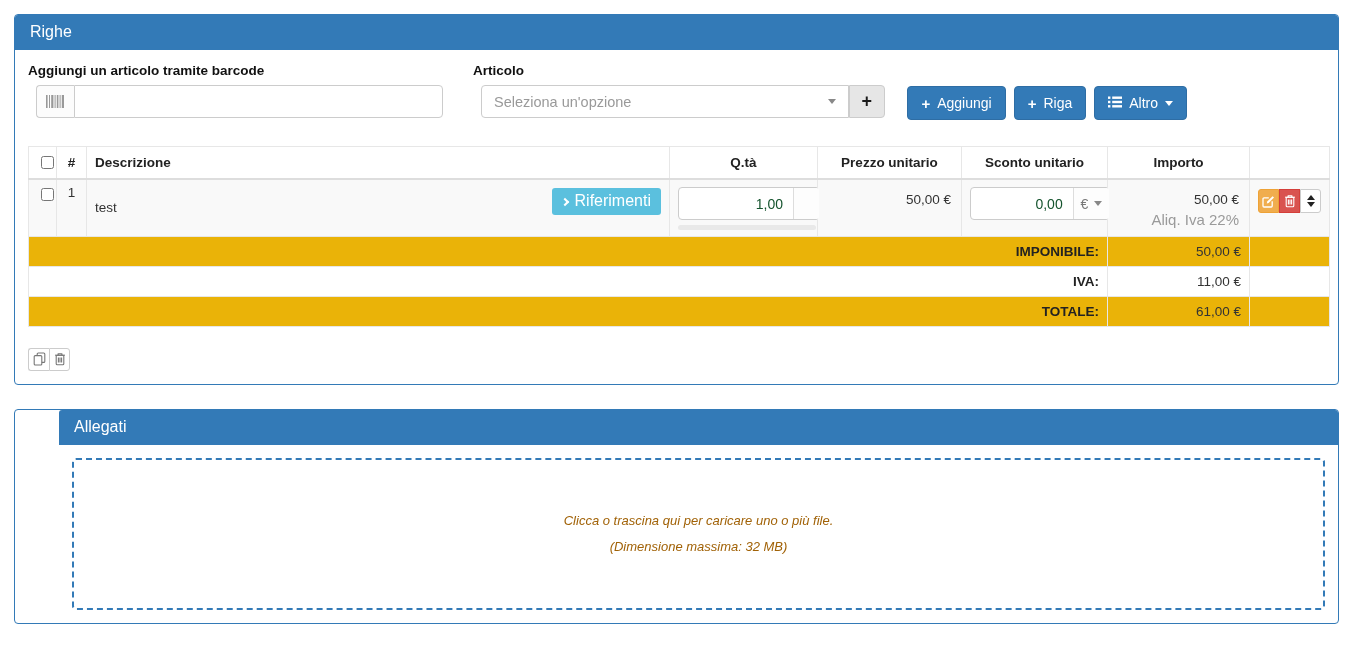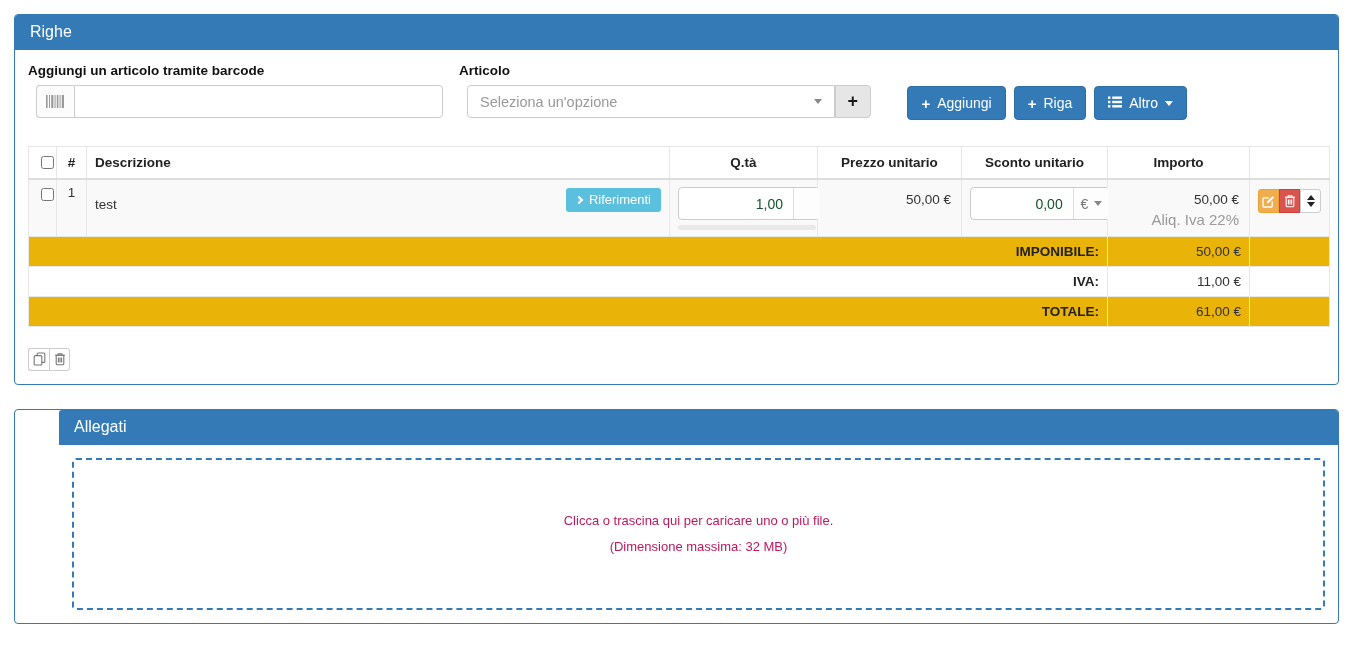--- a/index.html
+++ b/index.html
@@ -8,21 +8,21 @@
 
   
   .panel { border:1px solid #337ab7; border-radius:4px; background:#fff; margin-bottom:24px; }
   .panel-heading { background:#337ab7; color:#fff; font-size:16px; padding:8px 15px 9px; border-radius:3px 3px 0 0; }
   .panel-body { padding:13px; }
 
   
   .form-row { display:flex; align-items:flex-start; }
   .field label { display:block; font-weight:bold; font-size:13.5px; color:#111; margin-bottom:7px; }
   .field-barcode { width:415px; }
-  .field-articolo { width:412px; margin-left:16px; }
+  .field-articolo { width:412px; margin-left:30px; }
   .input-group { display:flex; height:33px;padding-left:8px; }
   .ig-addon { width:38px; display:flex; align-items:center; justify-content:center; background:#fcfcfc; border:1px solid #ccc; border-right:none; border-radius:4px 0 0 4px; }
   .ig-input { flex:1; border:1px solid #ccc; border-radius:0 4px 4px 0; padding:0 10px; font-size:14px; font-family:inherit; color:#333; outline:none; }
   .select2 { width:375px; height:33px; background:#fff; border:1px solid #ccc; border-radius:4px 0 0 4px; display:flex; align-items:center; justify-content:space-between; padding:0 12px; cursor:pointer; }
   .select2 .ph { color:#999; font-size:14.5px; }
   .caret-gray { width:0; height:0; border-left:4px solid transparent; border-right:4px solid transparent; border-top:5px solid #888; }
   .btn-plus { width:37px; height:33px; background:#e6e6e6; border:1px solid #ccc; border-left:1px solid #ccc; border-radius:0 4px 4px 0; display:flex; align-items:center; justify-content:center; font-size:18px; font-weight:bold; color:#1a1a1a; cursor:pointer; }
 
   .toolbar { margin-left:auto; display:flex; gap:8px; padding-top:23px; padding-right:138px; }
   .btn { display:inline-flex; align-items:center; gap:7px; height:34px; background:#337ab7; border:1px solid #2e6da4; border-radius:4px; color:#fff; font-size:14px; padding:0 13px; cursor:pointer; font-family:inherit; }
@@ -31,21 +31,21 @@
 
   
   .table-wrap { margin-top:26px; }
   table { width:100%; border-collapse:collapse; table-layout:fixed; font-size:13.5px; border:1px solid #e7e7e7; }
   th, td { border:1px solid #e7e7e7; padding:5px 8px; }
   thead th { font-weight:bold; text-align:center; padding:6px 8px; background:#fff; border-bottom:2px solid #ddd; color:#222; }
   thead th.col-desc { text-align:left; }
   .data-row td { background:#f9f9f9; vertical-align:top; height:57px; }
   .cell-center { text-align:center; }
   .desc-flex { display:flex; justify-content:space-between; align-items:flex-end; padding-top:3px; }
-  .badge-info { display:inline-flex; align-items:center; gap:7px; background:#5bc0de; color:#fff; font-size:13px; padding:4px 10px 5px; border-radius:3px; cursor:pointer; }
+  .badge-info { display:inline-flex; align-items:center; gap:7px; background:#5bc0de; color:#fff; font-size:16px; padding:4px 10px 5px; border-radius:3px; cursor:pointer; }
   .chev-right { width:6px; height:6px; border-top:2px solid #fff; border-right:2px solid #fff; transform:rotate(45deg); margin-top:1px; }
 
   .qty-wrap { width:142px; margin:2px auto 0; }
   .mini-group { display:flex; height:33px; border:1px solid #ccc; border-radius:4px; background:#fff; overflow:hidden; }
   .mini-input { border:none; width:100%; min-width:0; text-align:right; padding:0 10px; font-size:14px; color:#14532d; font-family:inherit; outline:none; background:transparent; }
   .qty-addon { width:33px; border-left:1px solid #ddd; background:#fdfdfd; }
   .stock-bar { height:5px; background:#e9e9e9; border-radius:3px; margin-top:5px; width:97%; }
   .sconto-wrap { width:140px; margin:2px auto 0; }
   .sconto-addon { width:52px; border-left:1px solid #ddd; background:#fdfdfd; display:flex; align-items:center; justify-content:center; gap:6px; color:#777; font-size:14px; cursor:pointer; }
 
@@ -66,21 +66,21 @@
   .total-row.striped td { background:#eab308; }
   .total-label { text-align:right; font-weight:bold; color:#222; }
   .total-value { text-align:right; padding-right:10px; }
 
   .footer-btns { display:flex; margin-top:21px; }
   .mini-btn { width:21px; height:23px; background:#fff; border:1px solid #ccc; display:flex; align-items:center; justify-content:center; cursor:pointer; color:#777; }
   .mini-btn:first-child { border-radius:3px 0 0 3px; border-right:none; }
   .mini-btn:last-child { border-radius:0 3px 3px 0; }
 
   
-  .dropzone { border:2px dashed #337ab7; border-radius:4px; min-height:152px; display:flex; flex-direction:column; align-items:center; justify-content:center; gap:11px; font-size:13px; color:#be185d; cursor:pointer; }
+  .dropzone { border:2px dashed #337ab7; border-radius:4px; min-height:152px; display:flex; flex-direction:column; align-items:center; justify-content:center; gap:11px; font-size:13px; color:#a16207; cursor:pointer;font-style:italic; }
 </style>
 </head>
 <body>
 
 <div class="wrap">
 
   <div class="panel">
     <div class="panel-heading">
       <span>Righe</span>
     </div>

